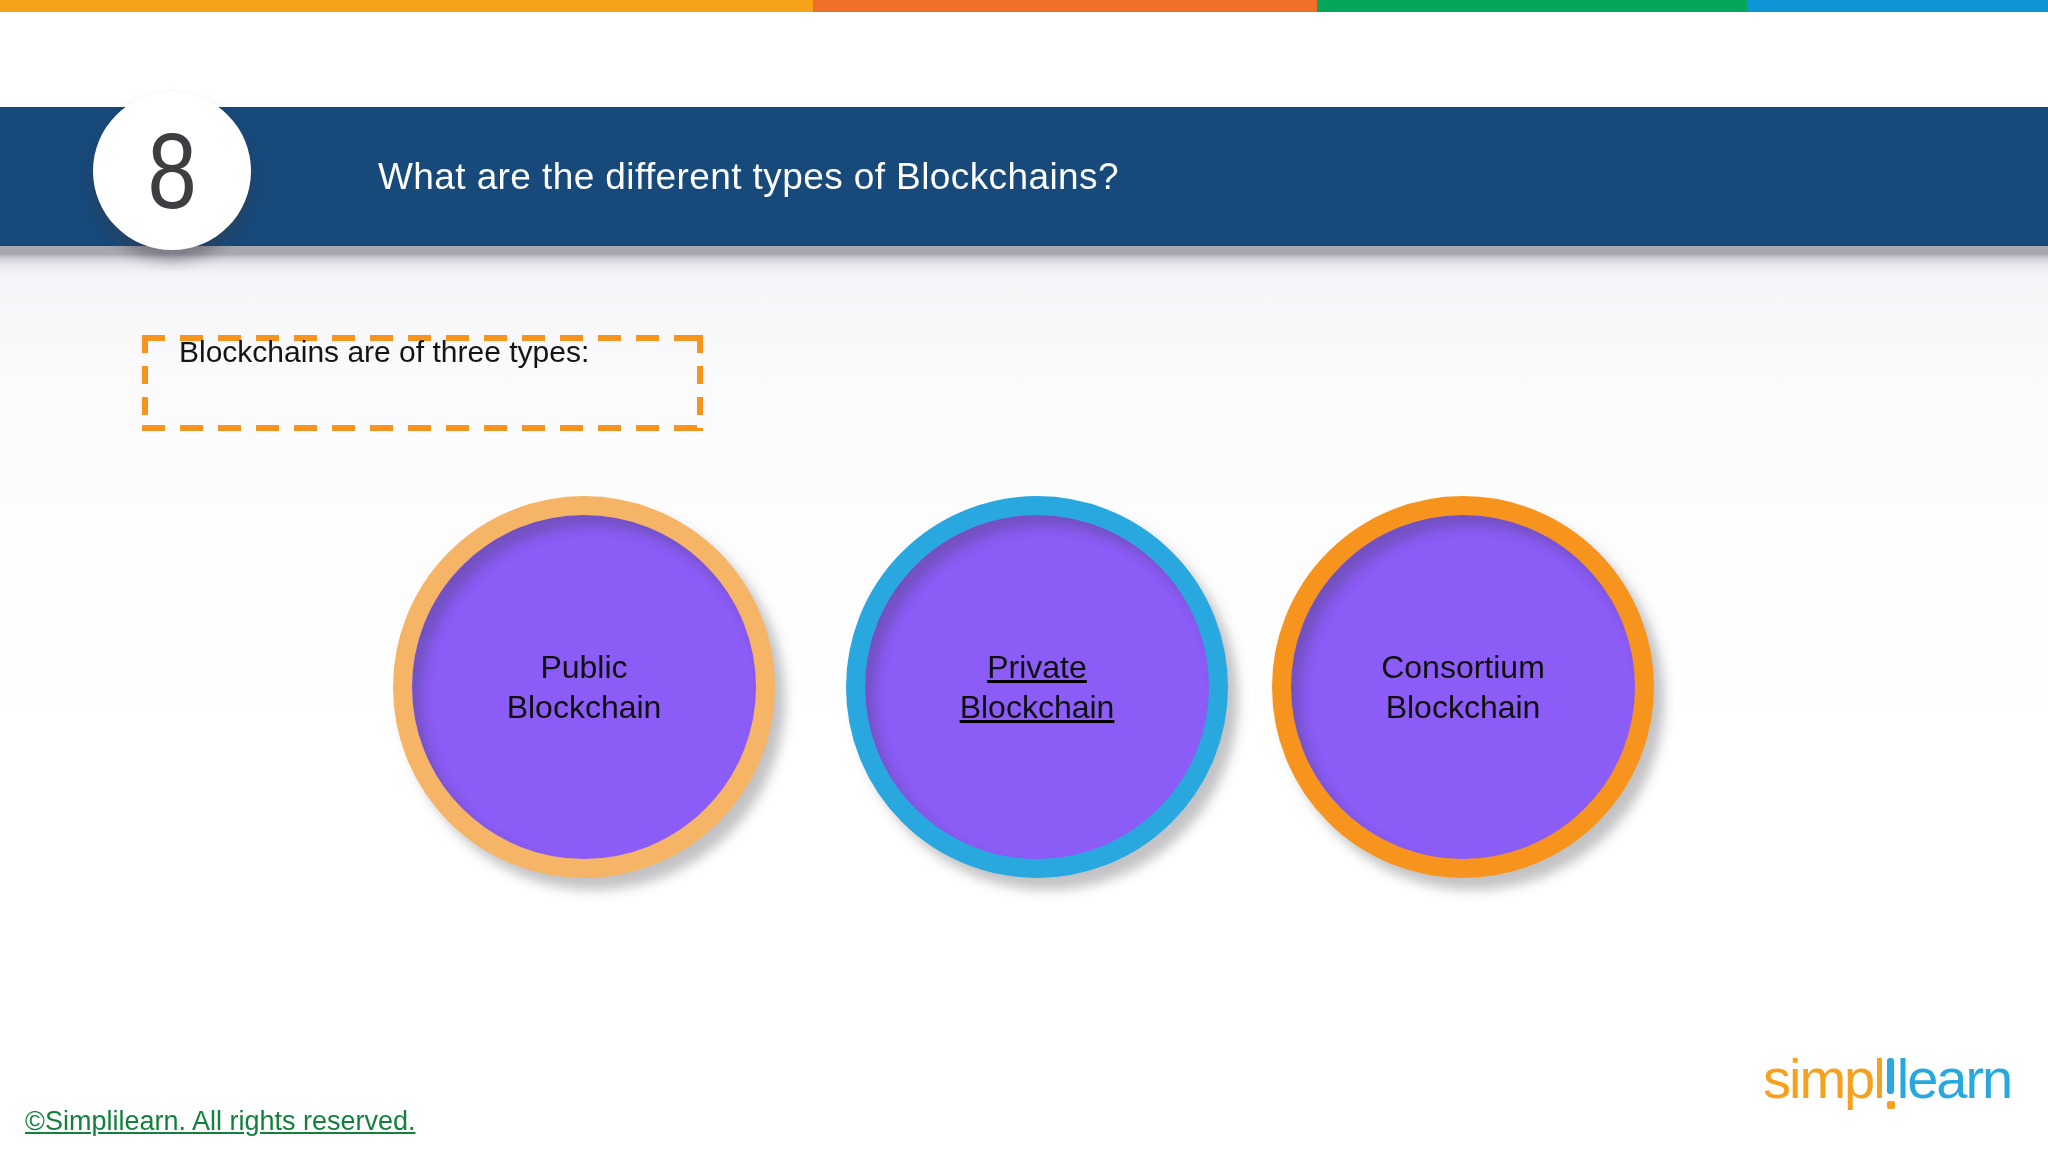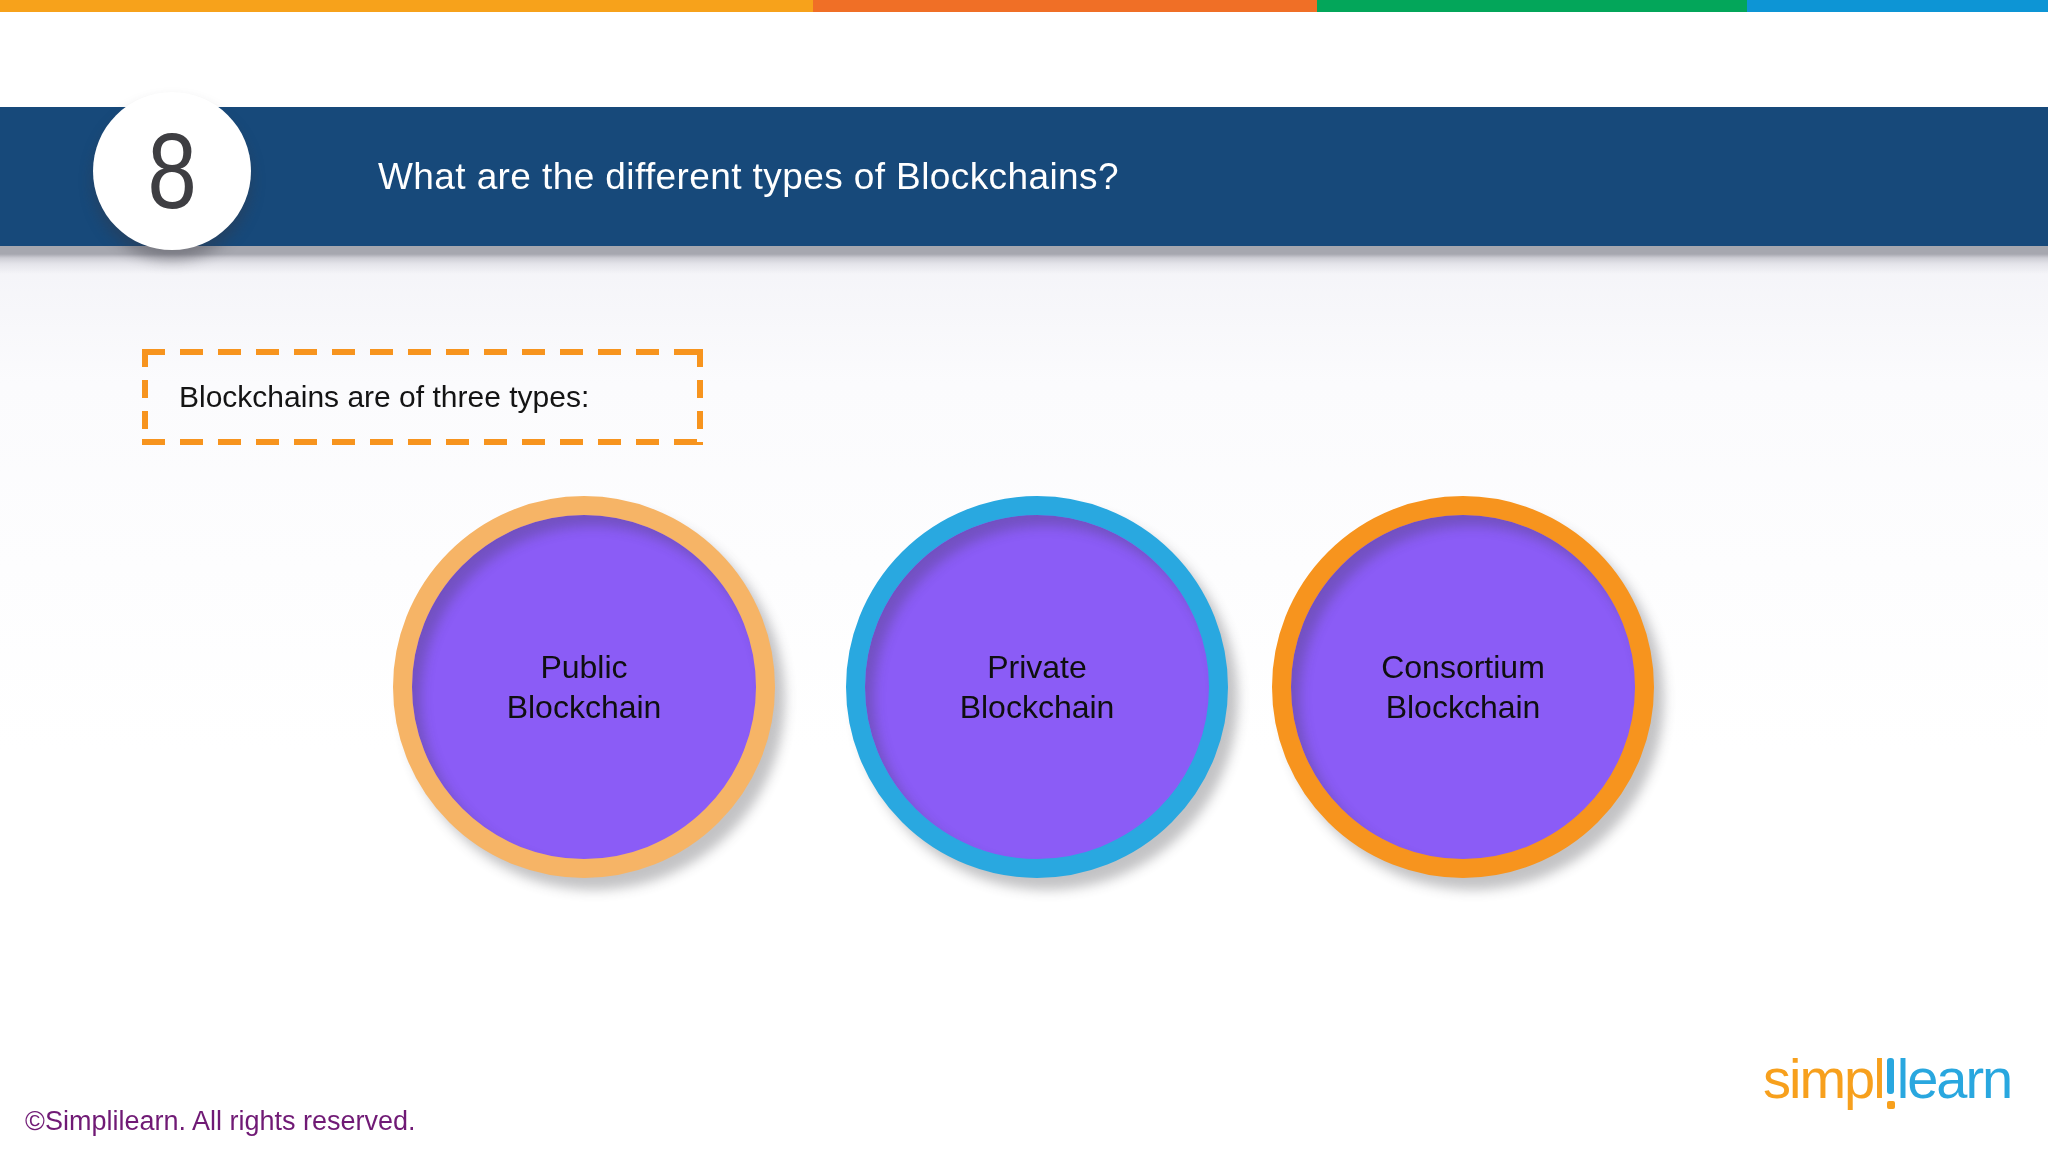--- a/index.html
+++ b/index.html
@@ -38,42 +38,42 @@
     background:#ffffff;border-radius:50%;
     box-shadow:0 10px 14px rgba(55,55,65,.40);
     display:flex;align-items:center;justify-content:center;z-index:4;
   }
   .number-circle .digit{
     font-size:108px;line-height:1;color:#3e3e42;transform:scaleX(.82);
   }
 
   
   .callout{
-    position:absolute;left:142px;top:349px;width:561px;height:96px;
-    box-sizing:border-box;display:flex;align-items:center;padding-left:37px;
+    position:absolute;left:142px;top:335px;width:561px;height:96px;
+    box-sizing:border-box;display:flex;padding-left:37px;
     background:
       repeating-linear-gradient(90deg,var(--dash) 0 23px,transparent 23px 38px) left top/100% 6px no-repeat,
       repeating-linear-gradient(90deg,var(--dash) 0 23px,transparent 23px 38px) left bottom/100% 6px no-repeat,
       repeating-linear-gradient(180deg,var(--dash) 0 18px,transparent 18px 31px) left top/6px 100% no-repeat,
       repeating-linear-gradient(180deg,var(--dash) 0 18px,transparent 18px 31px) right top/6px 100% no-repeat;
   }
   .callout-text{font-size:30px;color:#141414;}
 
   
   .type-circle{
     position:absolute;top:496px;width:344px;height:344px;border-radius:50%;
     border:19px solid #ccc;background:#8b5cf6;
     box-shadow:10px 12px 12px rgba(55,55,62,.30), inset 9px 11px 12px rgba(55,55,62,.28);
     display:flex;flex-direction:column;align-items:center;justify-content:center;
   }
   .circle-1{left:393px}.circle-2{left:846px}.circle-3{left:1272px}
   .type-label{font-size:32px;line-height:40px;color:#0f0f10;text-align:center;}
 
   
-  .copyright{position:absolute;left:25px;top:1106px;font-size:27px;color:#701a75;}
+  .copyright{position:absolute;left:25px;top:1106px;font-size:27px;color:#15803d;text-decoration:underline;}
   .logo{
     position:absolute;left:1763px;top:1051px;font-size:56px;letter-spacing:-2px;
     white-space:nowrap;line-height:1;
   }
   .logo-part1{}
   .logo-i-wrap{position:relative;display:inline-block;width:13px;height:46px;vertical-align:top;}
   .logo-i-stem{position:absolute;left:3px;top:7px;width:7px;height:36px;border-radius:3px;}
   .logo-i-dot{position:absolute;left:3px;top:50px;width:8px;height:8px;border-radius:2px;}
   .logo-part2{}
 </style>
@@ -103,21 +103,21 @@
 
   <div class="callout" style="--dash: #f7941e;">
     <span class="callout-text">Blockchains are of three types:</span>
   </div>
 
   <div class="type-circle circle-1" style="border-color: rgb(246, 180, 102);">
     <span class="type-label">Public</span>
     <span class="type-label">Blockchain</span>
   </div>
 
-  <div class="type-circle circle-2" style="border-color: rgb(41, 168, 224);">
+  <div class="type-circle circle-2" style="border-color: rgb(41, 168, 224); text-decoration: underline;">
     <span class="type-label">Private</span>
     <span class="type-label">Blockchain</span>
   </div>
 
   <div class="type-circle circle-3" style="border-color: rgb(247, 148, 30);">
     <span class="type-label">Consortium</span>
     <span class="type-label">Blockchain</span>
   </div>
 
   <div class="copyright">©Simplilearn. All rights reserved.</div>

